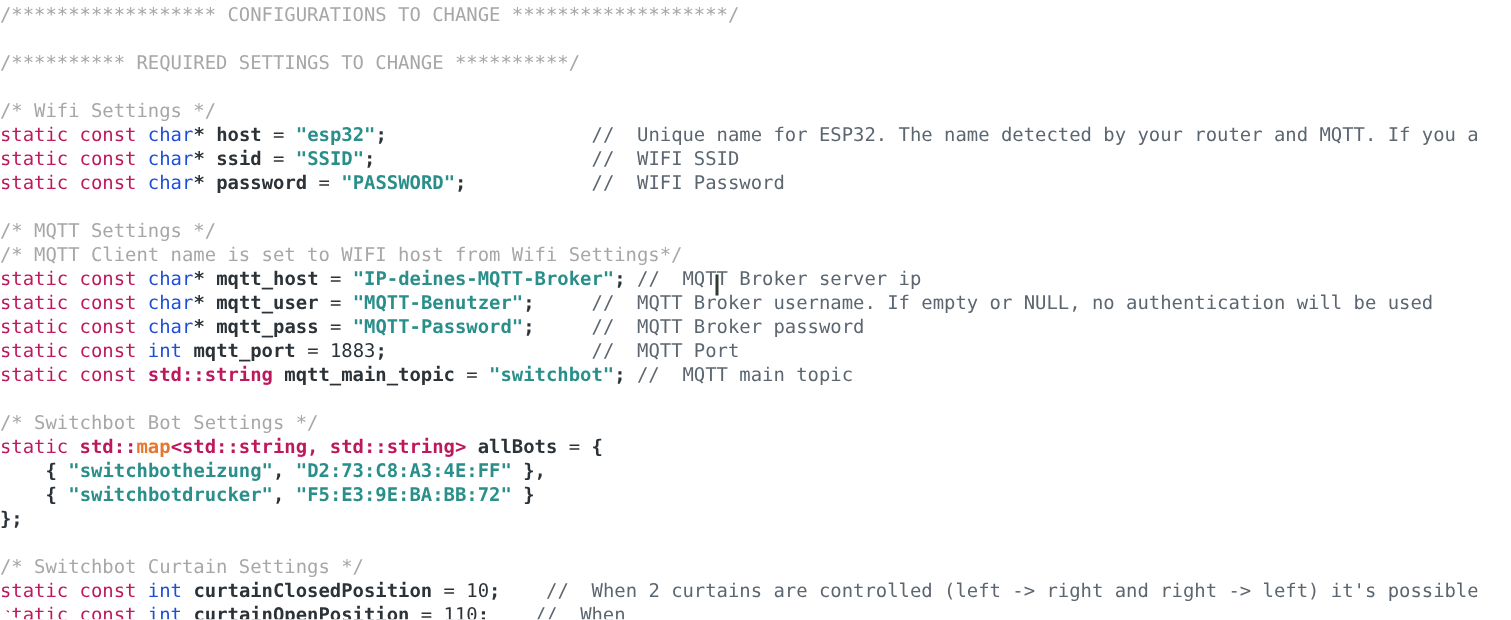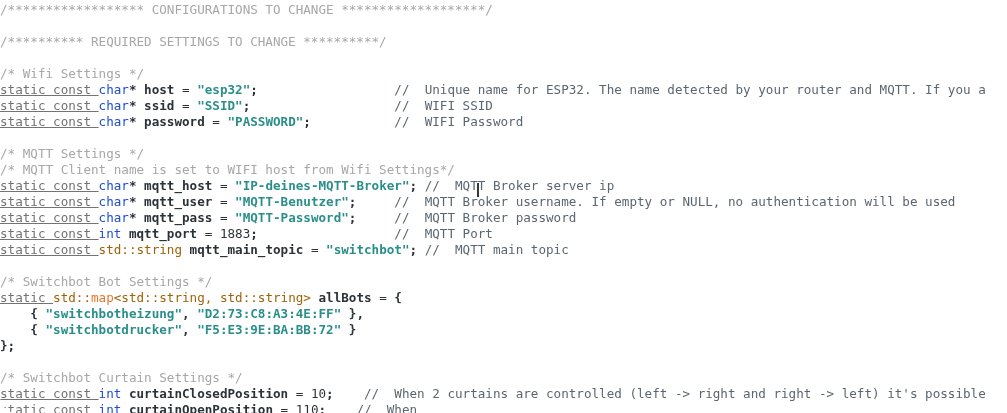--- a/index.html
+++ b/index.html
@@ -34,29 +34,29 @@
     font-family: "DejaVu Sans Mono", "Liberation Mono", monospace;
   }
   .line {
     height: 16px;
     white-space: pre;
     position: relative;
   }
   
   .t-comment   { color: #a7a7a7; }
   .t-comment-d { color: #5c6670; }
-  .t-key       { color: #737373; text-decoration: underline; }
+  .t-key       { color: #be185d; }
   .t-type      { color: #1d4ed8; }
   .t-ident     { color: #2c3338; font-weight: bold; }
   .t-str       { color: #2a8f8a; font-weight: bold; }
   .t-num       { color: #2c3338; font-weight: normal; }
   .t-op        { color: #2c3338; }
   .t-plain     { color: #2c3338; }
-  .t-ns        { color: #a16207; font-weight: normal; }
-  .t-map       { color: #e8762c; font-weight: normal; }
+  .t-ns        { color: #be185d; font-weight: bold; }
+  .t-map       { color: #e8762c; font-weight: bold; }
   .t-punct     { color: #2c3338; font-weight: bold; }
 
   
   .caret {
     position: absolute;
     width: 2px;
     height: 14px;
     background: #2f3b33;
     top: 1px;
     left: 0;

